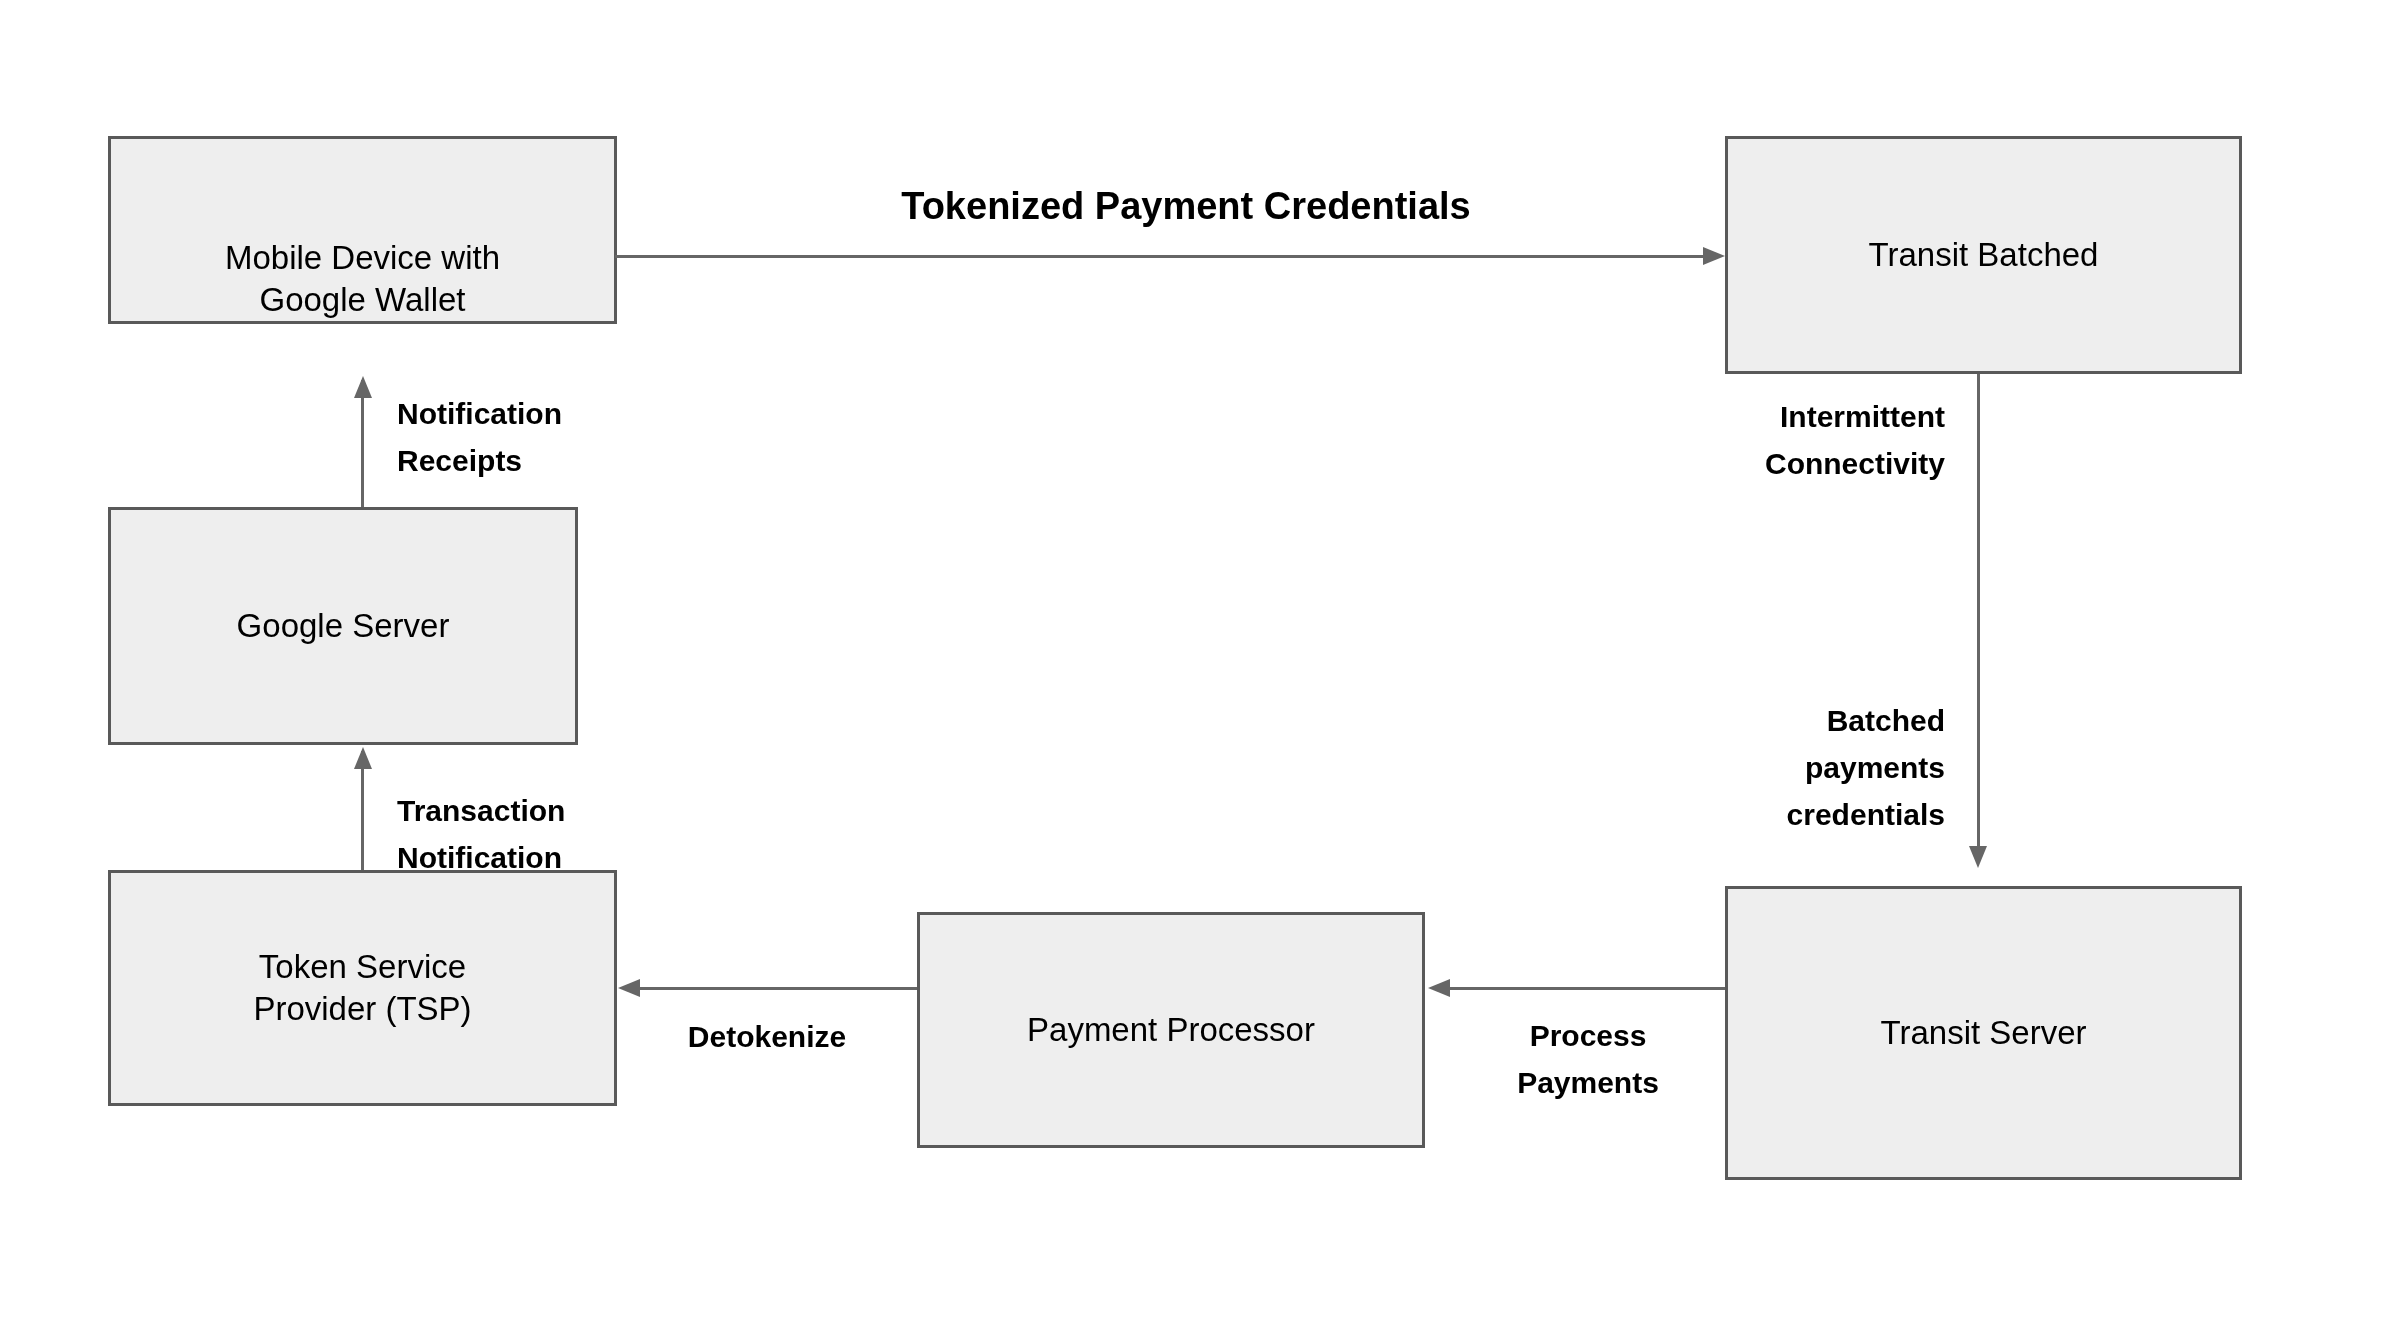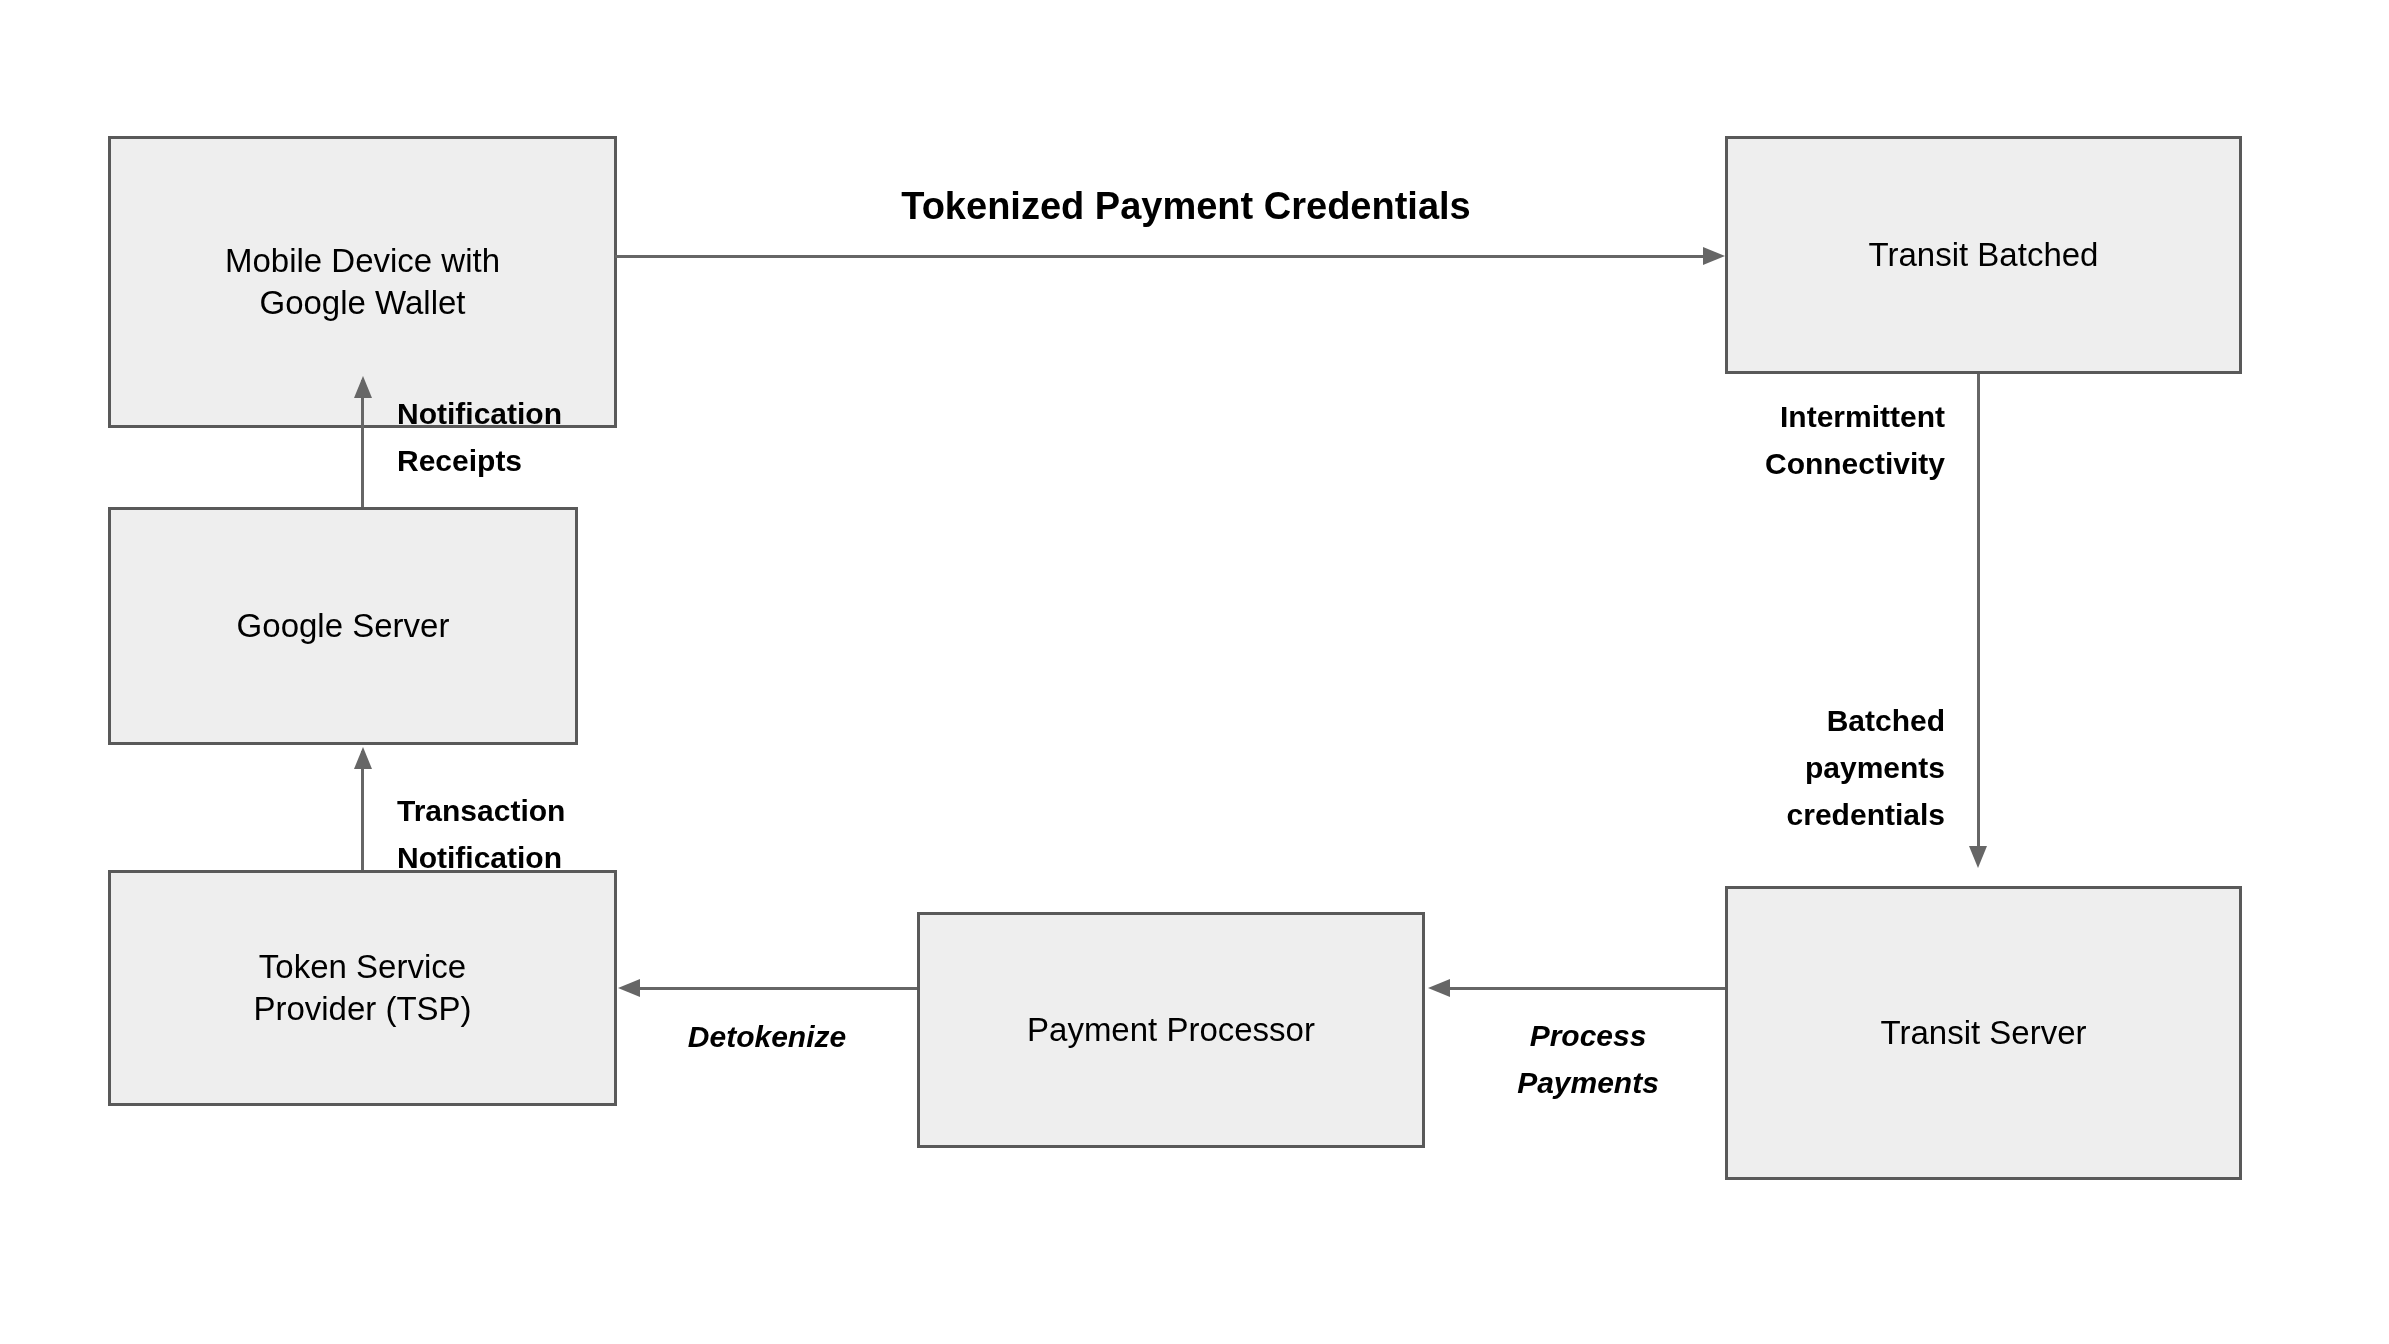--- a/index.html
+++ b/index.html
@@ -49,28 +49,28 @@
     font-size: 30px;
     line-height: 47px;
     white-space: pre-line;
   }
   .edge-label.title {
     font-size: 38px;
     line-height: 44px;
     text-align: center;
   }
   .align-right { text-align: right; }
-  .align-center { text-align: center; font-style: italic; }
+  .align-center { text-align: center; }
 </style>
 </head>
 <body>
 
 <div class="canvas">
 
-  <div class="node" style="left:108px; top:136px; width:509px; height:292px;">
+  <div class="node" style="left:108px; top:136px; width:509px; height:188px;align-items:flex-end;">
     <span>Mobile Device with
 Google Wallet</span>
   </div>
 
   <div class="node" style="left:1725px; top:136px; width:517px; height:238px;">
     <span>Transit Batched</span>
   </div>
 
   <div class="node" style="left:108px; top:507px; width:470px; height:238px;">
     <span>Google Server</span>

